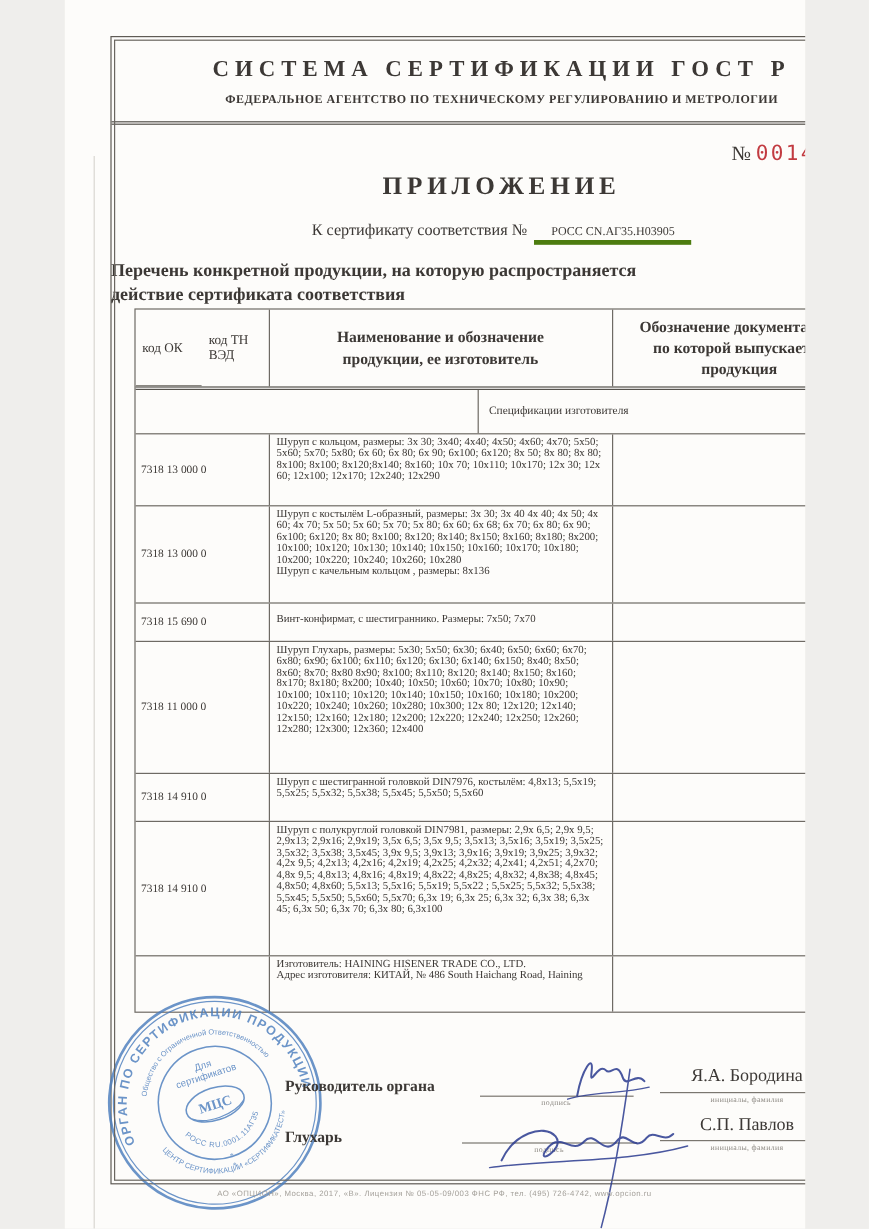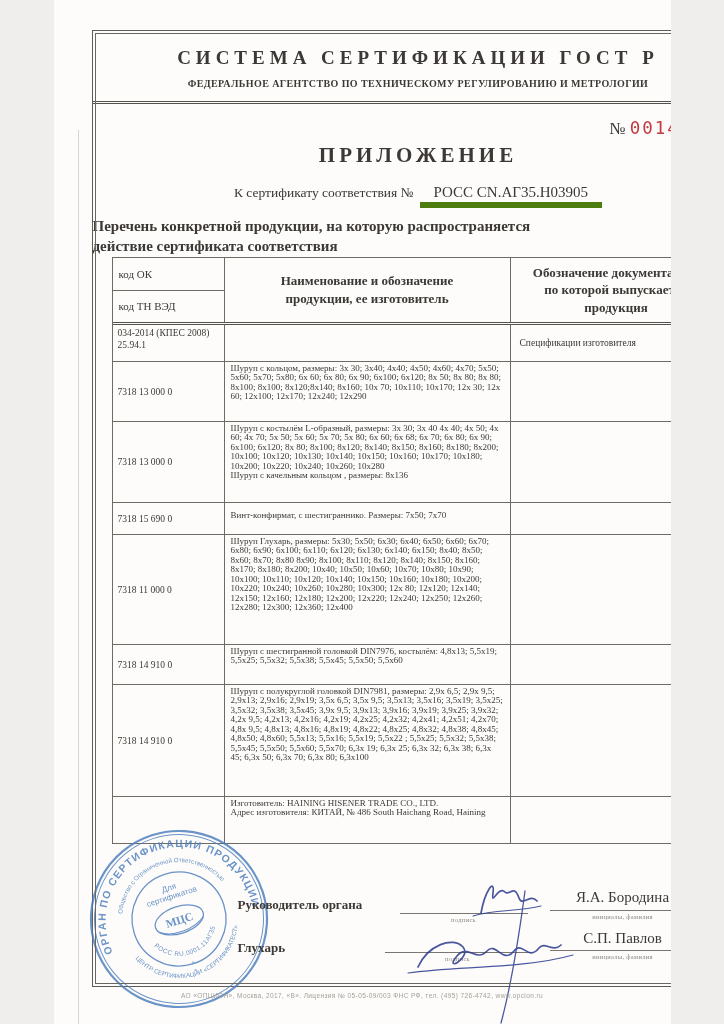--- a/index.html
+++ b/index.html
@@ -22,37 +22,37 @@
     font-size:10px;font-weight:bold;letter-spacing:0.4px;}
   .hdr-rule{position:absolute;top:70px;left:0;width:100%;height:3px;
     border-top:1px solid #55524d;border-bottom:1px solid #55524d;box-sizing:border-box;}
   .serial{position:absolute;top:87px;right:26px;white-space:nowrap;}
   .serial .no-sign{font-size:17px;color:#3c3835;}
   .serial .no-digits{font-family:"DejaVu Sans Mono","Liberation Mono",monospace;
     font-size:17.5px;letter-spacing:2px;color:#c23b41;}
   .doc-title{position:absolute;top:112px;left:0;width:100%;text-align:center;
     font-size:21px;font-weight:bold;letter-spacing:4px;}
   .cert-line{position:absolute;top:153px;left:0;width:100%;text-align:center;font-size:13.5px;}
-  .cert-line .cert-no{display:inline-block;font-size:15px;border-bottom:6px solid #4d7c0f;
+  .cert-line .cert-no{display:inline-block;font-size:10px;border-bottom:4px solid #4d7c0f;
     padding:0 14px 1px 14px;margin-left:6px;}
   .subtitle{position:absolute;top:186px;left:0;width:100%;
     font-size:15px;font-weight:bold;line-height:1.3;white-space:pre-line;}
   
   .ptable{position:absolute;left:19px;top:226px;width:611px;border:1px solid #6e6a64;box-sizing:border-box;
     background:transparent;}
   .trow{display:flex;border-bottom:1px solid #6e6a64;box-sizing:border-box;}
   .trow:last-child{border-bottom:none;}
   .trow.thead{border-bottom:3px double #55524d;}
   .tcell{box-sizing:border-box;overflow:hidden;border-right:1px solid #6e6a64;}
   .tcell:last-child{border-right:none;}
   .c1{width:112px;flex:0 0 112px;}
   .c2{width:286px;flex:0 0 286px;}
   .c3{flex:1 1 auto;}
   .thead{height:67px;}
-  .thead .c1{display:flex;flex-direction:column;}
+  .thead .c1{display:flex;flex-direction:row;}
   .thead .c1 .half{flex:1 1 50%;display:flex;align-items:center;padding-left:6px;font-size:11px;}
   .thead .c1 .half.top{border-bottom:1px solid #6e6a64;}
   .thead .hc{display:flex;align-items:center;justify-content:center;text-align:center;
     font-size:13px;font-weight:600;line-height:1.35;white-space:pre-line;padding:2px 8px;}
   .code-cell{display:flex;align-items:center;padding-left:5px;font-size:9.5px;}
   .code-top{align-items:flex-start;padding-top:3px;white-space:pre-line;line-height:1.25;}
   .name-cell{padding:2px 5px 2px 6px;font-size:9px;line-height:1.05;white-space:pre-line;}
   .doc-cell{display:flex;align-items:center;padding-left:9px;font-size:9.5px;}
   
   .stamp-wrap{position:absolute;left:-6px;top:796px;width:184px;height:184px;}
@@ -111,22 +111,20 @@
           <div class="half top">код ОК</div>
           <div class="half">код ТН ВЭД</div>
         </div>
         <div class="tcell c2 hc">Наименование и обозначение
 продукции, ее изготовитель</div>
         <div class="tcell c3 hc">Обозначение документации,
 по которой выпускается продукция</div>
       </div>
 
       <div class="trow" style="height:37px">
-        <div class="tcell c1 code-cell code-top">034-2014 (КПЕС 2008)
-25.94.1</div>
         <div class="tcell c2 name-cell"></div>
         <div class="tcell c3 doc-cell">Спецификации изготовителя</div>
       </div>
 
       <div class="trow" style="height:60px">
         <div class="tcell c1 code-cell">7318 13 000 0</div>
         <div class="tcell c2 name-cell">Шуруп с кольцом, размеры: 3х 30; 3х40; 4х40; 4х50; 4х60; 4х70; 5х50; 5х60; 5х70; 5х80; 6х 60; 6х 80; 6х 90; 6х100; 6х120; 8х 50; 8х 80; 8х 80; 8х100; 8х100; 8х120;8х140; 8х160; 10х 70; 10х110; 10х170; 12х 30; 12х 60; 12х100; 12х170; 12х240; 12х290</div>
         <div class="tcell c3 doc-cell"></div>
       </div>
 

